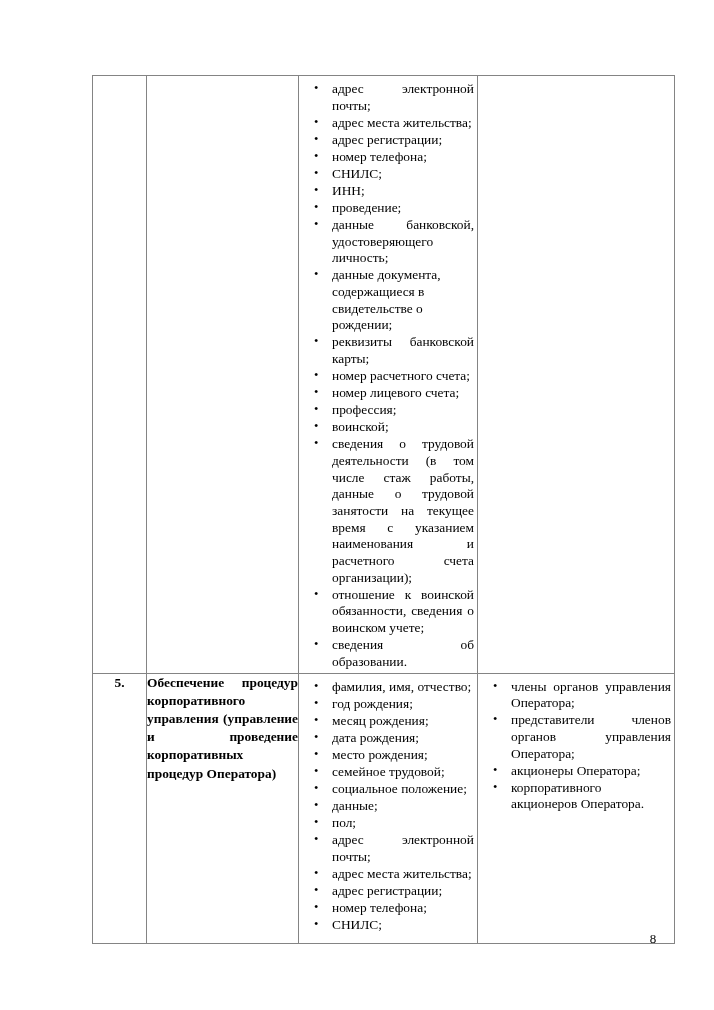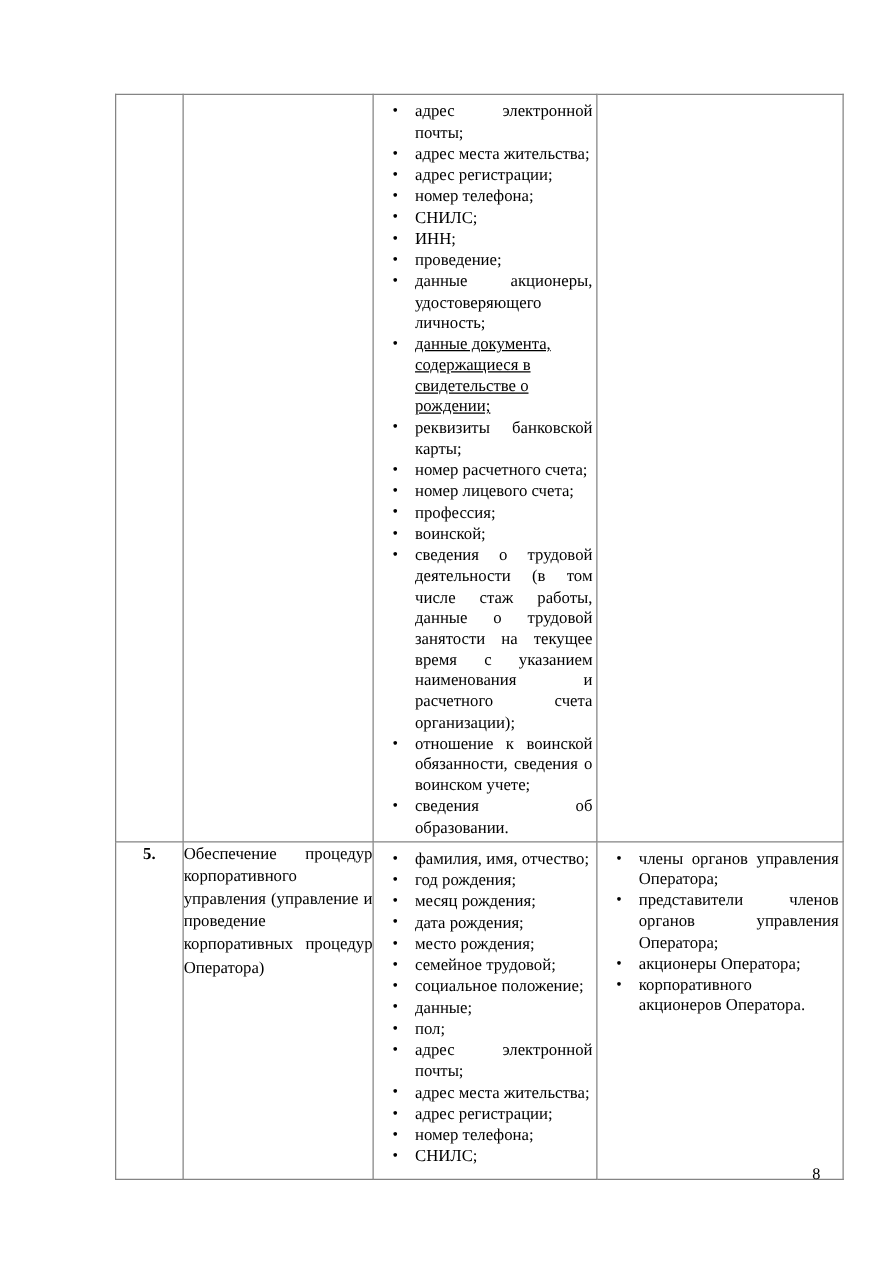--- a/index.html
+++ b/index.html
@@ -34,21 +34,21 @@
     padding: 0;
     font-size: 13.4px;
   }
   .cell-num {
     text-align: center;
     font-weight: 700;
     padding-top: 4px;
     line-height: 18.2px;
   }
   .cell-purpose {
-    font-weight: 400;
+    font-weight: 700;
     text-align: justify;
     padding: 3px 4px 0 5px;
     line-height: 18.2px;
   }
   ul.blist {
     list-style: none;
     margin: 0;
     padding: 5px 3px 2px 15px;
   }
   ul.blist li {
@@ -59,21 +59,20 @@
     margin: 0 0 0.4px 0;
   }
   ul.blist li .bullet {
     position: absolute;
     left: 0;
     top: -1px;
     font-size: 12.5px;
   }
   ul.blist li.pre .txt {
     white-space: pre-line;
-    text-decoration: underline;
   }
   .page-num {
     position: absolute;
     left: 646px;
     top: 931px;
     width: 14px;
     text-align: center;
     font-size: 13px;
   }
 </style>
@@ -95,21 +94,21 @@
         <td class="cell-purpose"></td>
         <td>
           <ul class="blist">
               <li><span class="bullet">•</span><span class="txt">адрес электронной почты;</span></li>
               <li><span class="bullet">•</span><span class="txt">адрес места жительства;</span></li>
               <li><span class="bullet">•</span><span class="txt">адрес регистрации;</span></li>
               <li><span class="bullet">•</span><span class="txt">номер телефона;</span></li>
               <li><span class="bullet">•</span><span class="txt">СНИЛС;</span></li>
               <li><span class="bullet">•</span><span class="txt">ИНН;</span></li>
               <li><span class="bullet">•</span><span class="txt">проведение;</span></li>
-              <li><span class="bullet">•</span><span class="txt">данные акционеры, удостоверяющего личность;</span></li>
+              <li><span class="bullet">•</span><span class="txt">данные банковской, удостоверяющего личность;</span></li>
               <li class="pre"><span class="bullet">•</span><span class="txt">данные документа,
 содержащиеся в
 свидетельстве о
 рождении;</span></li>
               <li><span class="bullet">•</span><span class="txt">реквизиты банковской карты;</span></li>
               <li><span class="bullet">•</span><span class="txt">номер расчетного счета;</span></li>
               <li><span class="bullet">•</span><span class="txt">номер лицевого счета;</span></li>
               <li><span class="bullet">•</span><span class="txt">профессия;</span></li>
               <li><span class="bullet">•</span><span class="txt">воинской;</span></li>
               <li><span class="bullet">•</span><span class="txt">сведения о трудовой деятельности (в том числе стаж работы, данные о трудовой занятости на текущее время с указанием наименования и расчетного счета организации);</span></li>

